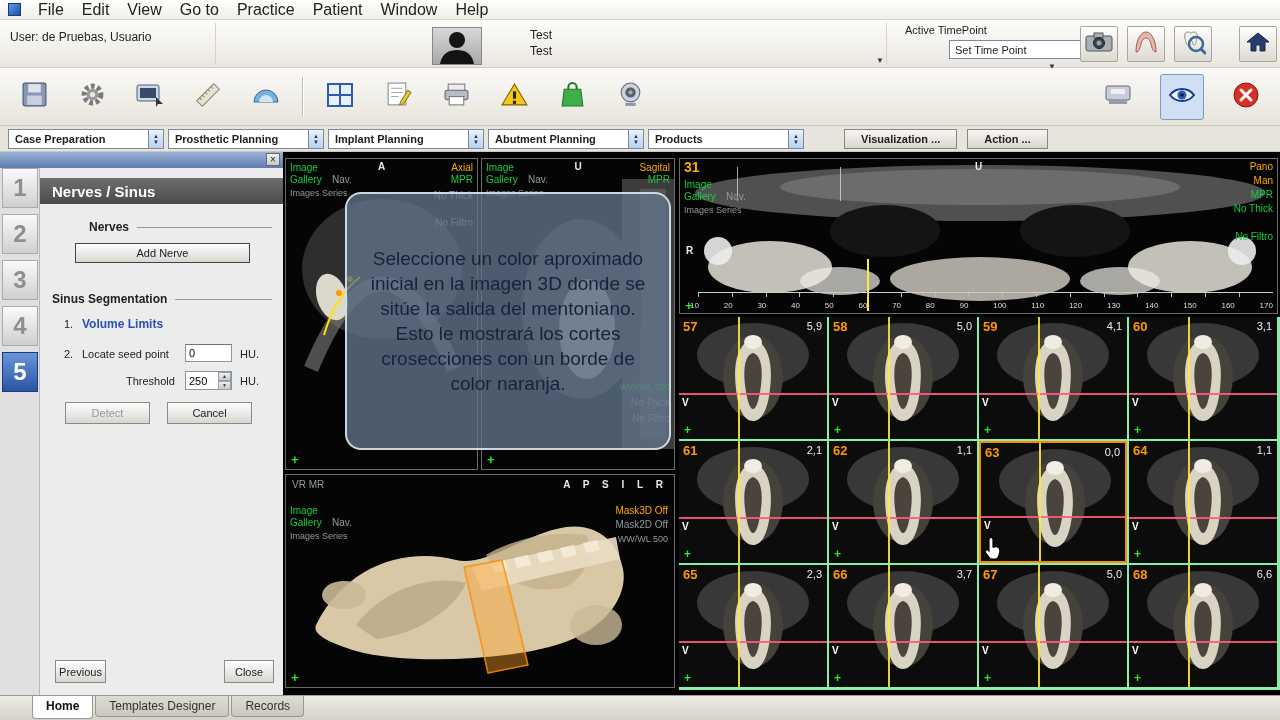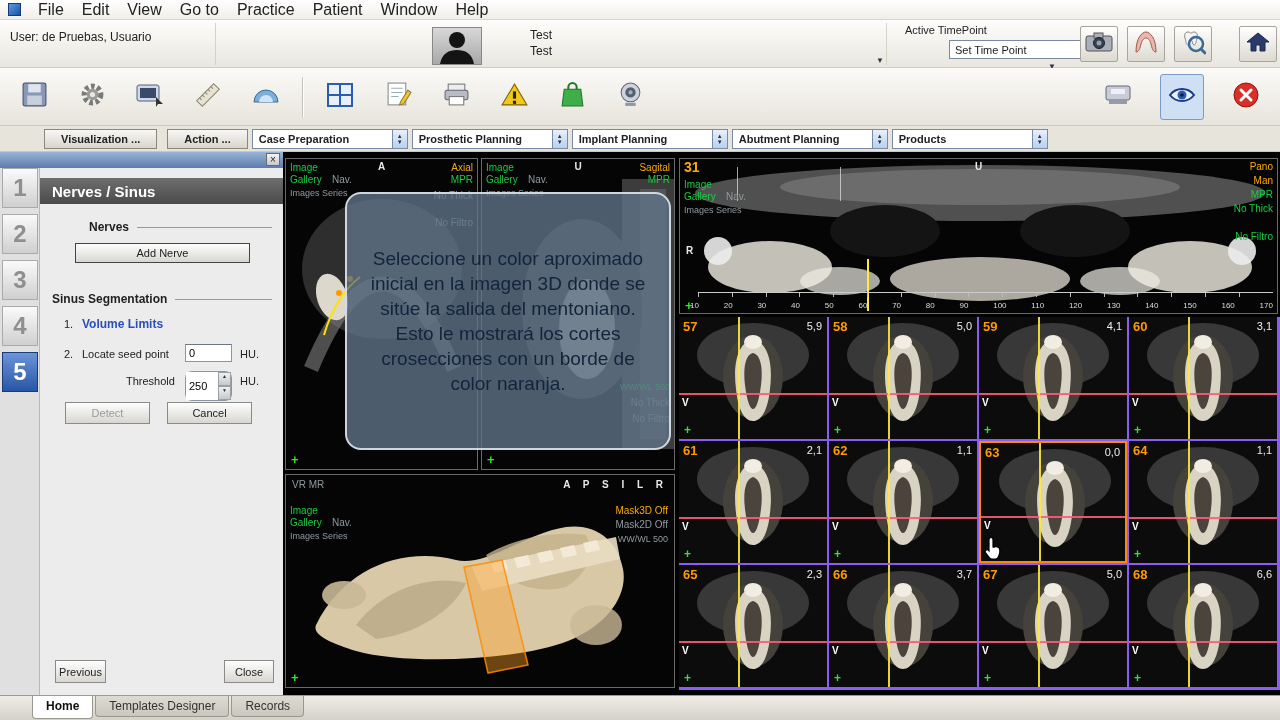--- a/index.html
+++ b/index.html
@@ -65,21 +65,21 @@
   .viewer{position:absolute;background:#050505;border:1px solid #6a6a6a;overflow:hidden;}
   .vl{position:absolute;font-size:10px;line-height:12px;white-space:nowrap;}
   .vl.small{font-size:9px;}
   .green{color:#18cc40;}
   .orange{color:#ffaa00;}
   .gray{color:#8f9aa0;}
   .white{color:#e8e8e8;}
   .plusmark{color:#2ee52e;font-size:13px;font-weight:bold;}
   .ctr-top{left:50%;transform:translateX(-50%);top:2px;font-weight:bold;}
 
-  #slice-grid{position:absolute;left:679px;top:317px;width:601px;height:373px;background:#8b5cf6;}
+  #slice-grid{position:absolute;left:679px;top:317px;width:601px;height:373px;background:#86efac;}
   .slice{position:absolute;width:148px;height:122px;background:#0c0c0c;overflow:hidden;}
   .slice.selected{border:2px solid #ff8a00;}
   .ch-h{position:absolute;left:0;right:0;top:62%;height:2px;background:rgba(255,90,120,0.9);}
   .ch-v{position:absolute;top:0;bottom:0;left:40%;width:2px;background:rgba(255,233,58,0.9);}
   .s-num{position:absolute;left:4px;top:2px;font-size:13px;font-weight:bold;color:#ff9900;}
   .s-val{position:absolute;right:5px;top:3px;font-size:11px;color:#eee;}
   .s-or{position:absolute;left:3px;top:calc(62% + 4px);font-size:10px;font-weight:bold;color:#fff;}
   .s-plus{position:absolute;left:5px;bottom:2px;color:#2ee52e;font-size:12px;font-weight:bold;}
 
   #pano-ruler-line{position:absolute;left:18px;bottom:16px;width:575px;height:5px;border-top:1px solid #ccc;background:repeating-linear-gradient(90deg,#bbb 0,#bbb 1px,transparent 1px,transparent 33.8px);}
@@ -265,24 +265,20 @@
         <div class="tool-btn">
           <span><svg width="28" height="28" viewBox="0 0 28 28">
               <circle cx="14" cy="14" r="12" fill="#d83028" stroke="#8c1812"></circle>
               <path d="M9 9 L19 19 M19 9 L9 19" stroke="#fff" stroke-width="3" stroke-linecap="round"></path>
             </svg></span>
         </div>
       </span>
   </div>
 
   <div id="workflowbar">
-    <span id="workflow-buttons">
-        <button class="wf-btn">Visualization ...</button>
-        <button class="wf-btn">Action ...</button>
-      </span>
     <span id="workflow-combos" style="display:flex;gap:4px;">
         <div class="combo">
           <span class="combo-label">Case Preparation</span>
           <span class="spinner">
             <i>▲</i>
             <i>▼</i>
           </span>
         </div>
         <div class="combo">
           <span class="combo-label">Prosthetic Planning</span>
@@ -306,20 +302,24 @@
           </span>
         </div>
         <div class="combo">
           <span class="combo-label">Products</span>
           <span class="spinner">
             <i>▲</i>
             <i>▼</i>
           </span>
         </div>
       </span>
+    <span id="workflow-buttons">
+        <button class="wf-btn">Visualization ...</button>
+        <button class="wf-btn">Action ...</button>
+      </span>
   </div>
 
   <div id="panel">
     <div id="panel-titlebar">
       <span id="panel-close">×</span>
     </div>
     <div id="step-strip">
         <div class="step-tile" style="top:0px;">1</div>
         <div class="step-tile" style="top:46px;">2</div>
         <div class="step-tile" style="top:92px;">3</div>
@@ -341,21 +341,21 @@
 
     <span class="plabel" style="left:64px;top:166px;">1.</span>
     <span class="plabel blue" style="left:82px;top:165px;">Volume Limits</span>
 
     <span class="plabel" style="left:64px;top:196px;">2.</span>
     <span class="plabel" style="left:82px;top:196px;">Locate seed point</span>
     <input class="tin" style="left: 185px; top: 192px; width: 47px; height: 18px;" value="0">
     <span class="plabel" style="left:240px;top:196px;">HU.</span>
 
     <span class="plabel" style="left:126px;top:223px;">Threshold</span>
-    <div class="spinbox" style="left:185px;top:219px;height:30px;border-radius:7px;">
+    <div class="spinbox" style="left:185px;top:219px;height:19px;">
       <input value="250" style="">
       <span class="spin">
           <b>▲</b>
           <b>▼</b>
         </span>
     </div>
     <span class="plabel" style="left:240px;top:223px;">HU.</span>
 
     <button class="btn disabled" style="left:65px;top:250px;width:85px;height:22px;">Detect</button>
     <button class="btn" style="left:167px;top:250px;width:85px;height:22px;">Cancel</button>

